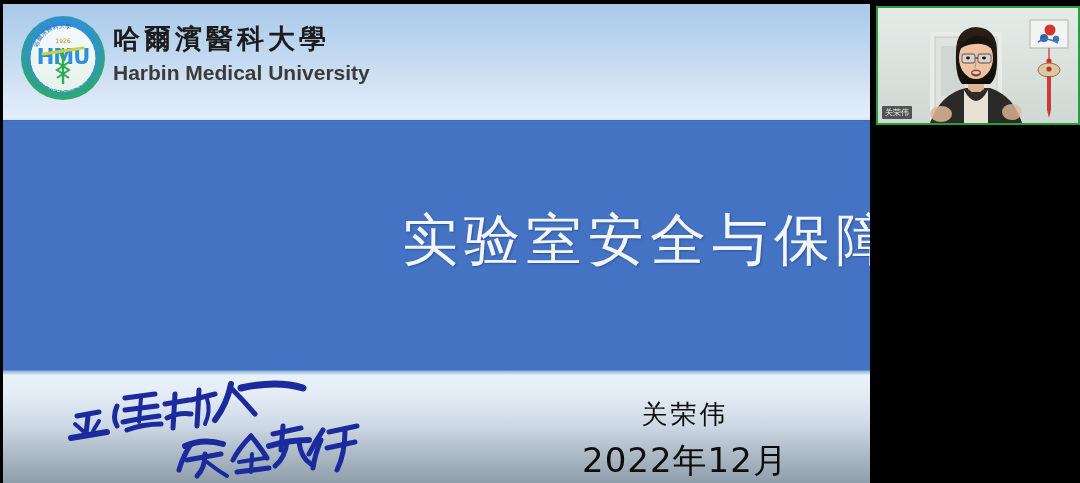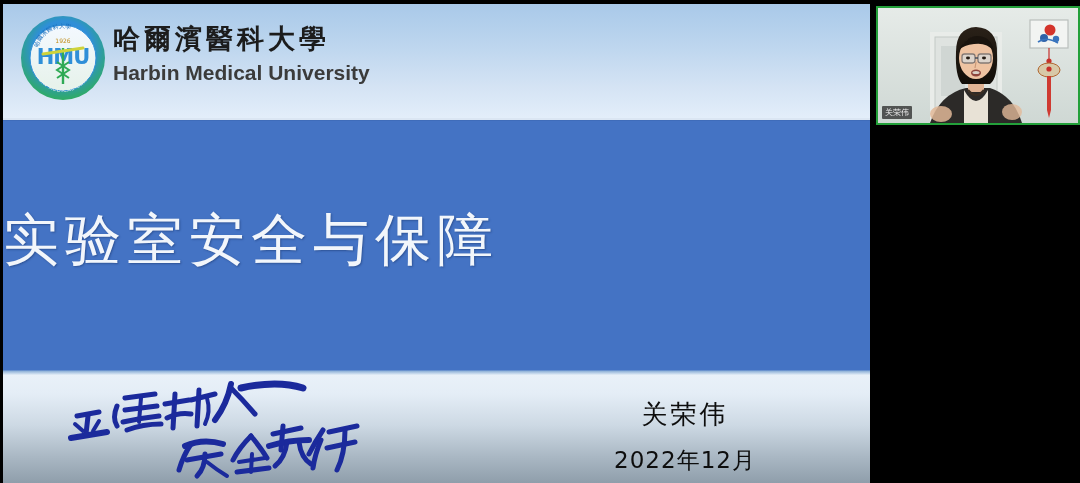--- a/index.html
+++ b/index.html
@@ -85,28 +85,29 @@
     width: 867px;
     height: 248px;
     background: #4473c4;
     border-top: 1px solid #3f6cba;
   }
   #slide-title {
     position: absolute;
     left: 0;
     top: 82px;
     width: 867px;
-    text-align: left;
+    text-align: right;
     color: #f2f6fb;
     font-size: 56px;
     font-weight: 500;
     letter-spacing: 6px;
     text-shadow: 1px 1px 2px rgba(20,45,95,0.45);
     font-family: "DejaVu Sans", "Liberation Sans", sans-serif;
     white-space: nowrap;
+    padding-left: 28px;
   }
 
   
   #slide-footer {
     position: absolute;
     left: 0;
     top: 364px;
     width: 867px;
     height: 119px;
     background: linear-gradient(to bottom, #4473c4 0%, #4473c4 1.6%, #8fb2d8 2.6%, #e9f1f9 6%, #e4edf6 22%, #cdd9e4 48%, #a9b7c3 75%, #8b9aa7 100%);
@@ -131,21 +132,21 @@
   }
   #presenter-name {
     font-size: 26px;
     color: #0d0d0d;
     font-weight: 500;
     letter-spacing: 3px;
     line-height: 40px;
     font-family: "DejaVu Sans", "Liberation Sans", sans-serif;
   }
   #presenter-date {
-    font-size: 23px;
+    font-size: 34px;
     color: #0d0d0d;
     font-weight: 500;
     letter-spacing: 1px;
     line-height: 40px;
     margin-top: 6px;
     font-family: "DejaVu Sans", "Liberation Sans", sans-serif;
   }
 
   
   #video-tile {

